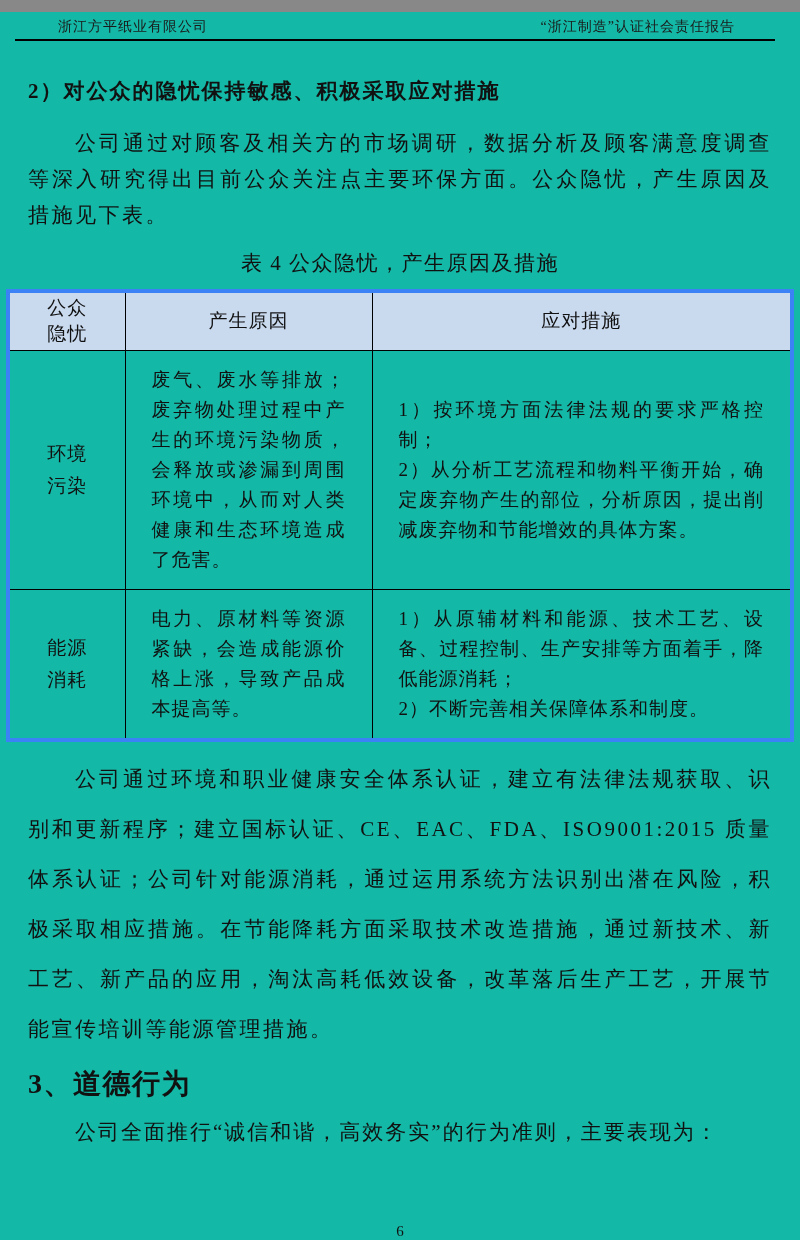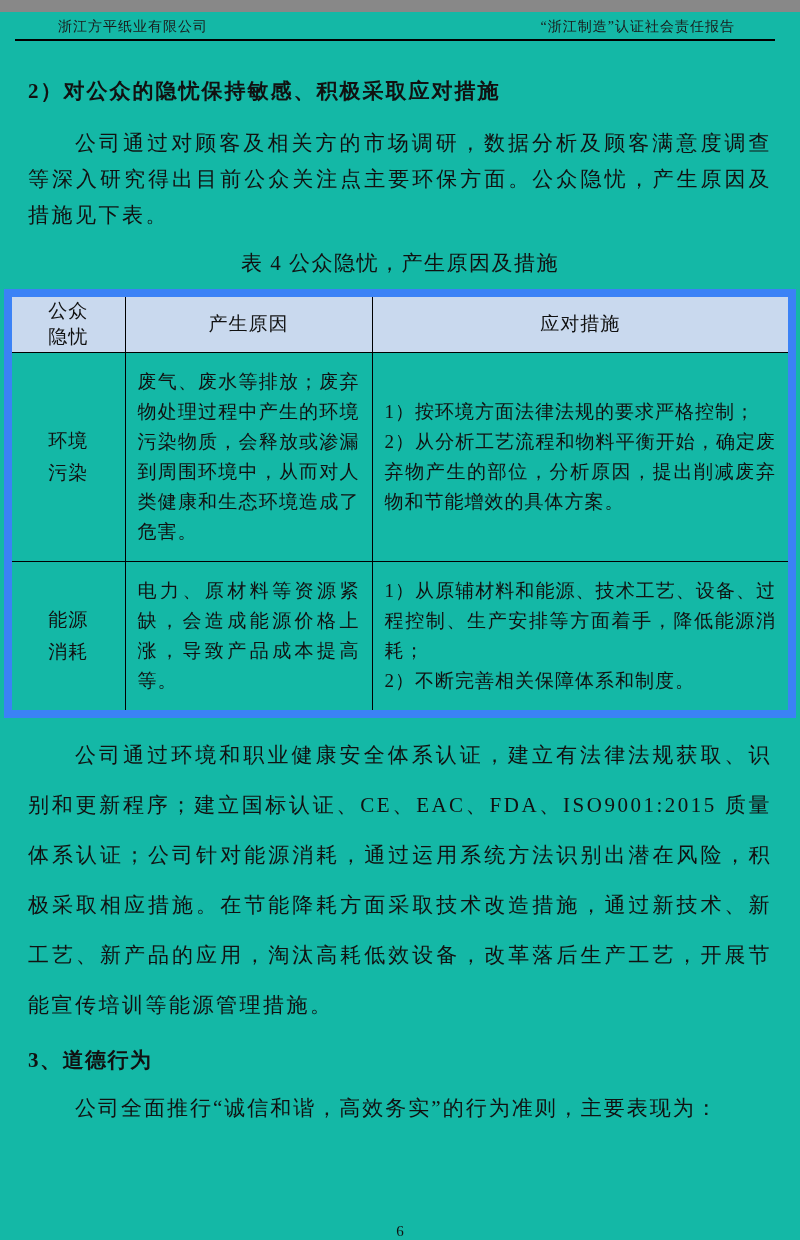--- a/index.html
+++ b/index.html
@@ -49,21 +49,21 @@
     font-size: 21px;
     font-weight: normal;
     text-align: center;
     letter-spacing: 1.5px;
     line-height: 28px;
   }
   table.concerns {
     margin: 12px auto 0;
     width: 784px;
     border-collapse: collapse;
-    border: 8px solid #3b82f6;
+    border: 4px solid #3b82f6;
     table-layout: fixed;
   }
   table.concerns th, table.concerns td {
     border: 1px solid #000;
     font-size: 19px;
     font-weight: normal;
     letter-spacing: 1px;
     vertical-align: middle;
   }
   table.concerns th {
@@ -73,21 +73,21 @@
     line-height: 26px;
   }
   .col-concern { width: 117px; }
   .col-cause   { width: 247px; }
   .col-measure { width: 420px; }
   td.concern-cell {
     text-align: center;
     line-height: 32px;
   }
   td.text-cell {
-    padding: 14px 12px;
+    padding: 14px 26px;
     line-height: 30px;
     text-align: justify;
   }
   .row-env td { height: 180px; }
   .row-energy td { height: 145px; }
   .preline { white-space: pre-line; }
   .h3sub {
     margin: 22px 28px 0;
     font-size: 21px;
     font-weight: normal;
@@ -98,21 +98,21 @@
   .para-loose {
     margin: 12px 28px 0;
     font-size: 21px;
     line-height: 50px;
     text-align: justify;
     text-indent: 47px;
     letter-spacing: 2.5px;
   }
   .h3bold {
     margin: 14px 28px 0;
-    font-size: 21px;
+    font-size: 28px;
     font-weight: bold;
     letter-spacing: 1.5px;
     line-height: 32px;
   }
   .line-indent {
     margin: 16px 28px 0;
     font-size: 21px;
     text-indent: 47px;
     letter-spacing: 2px;
     line-height: 32px;

